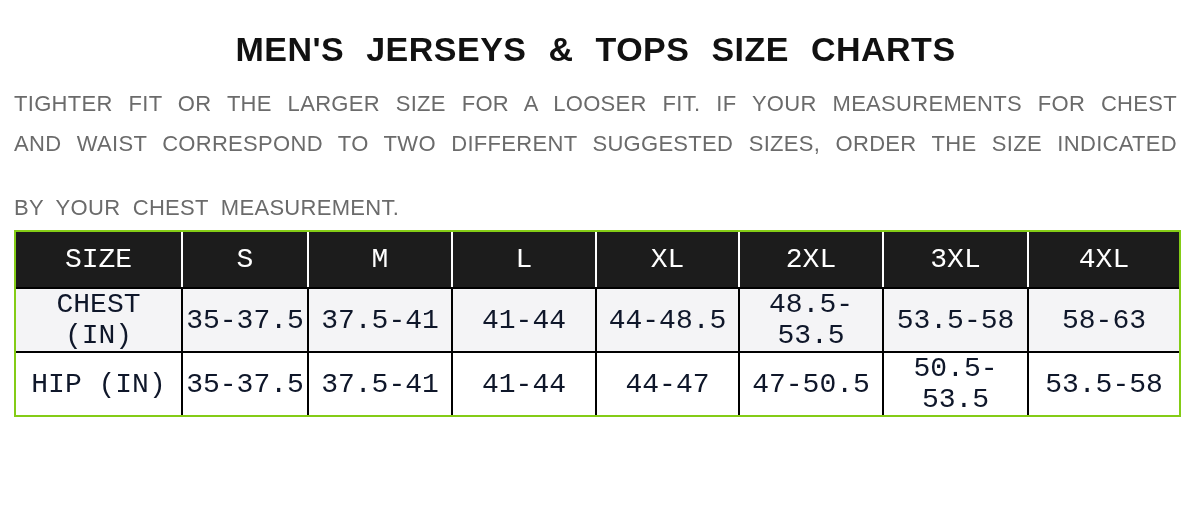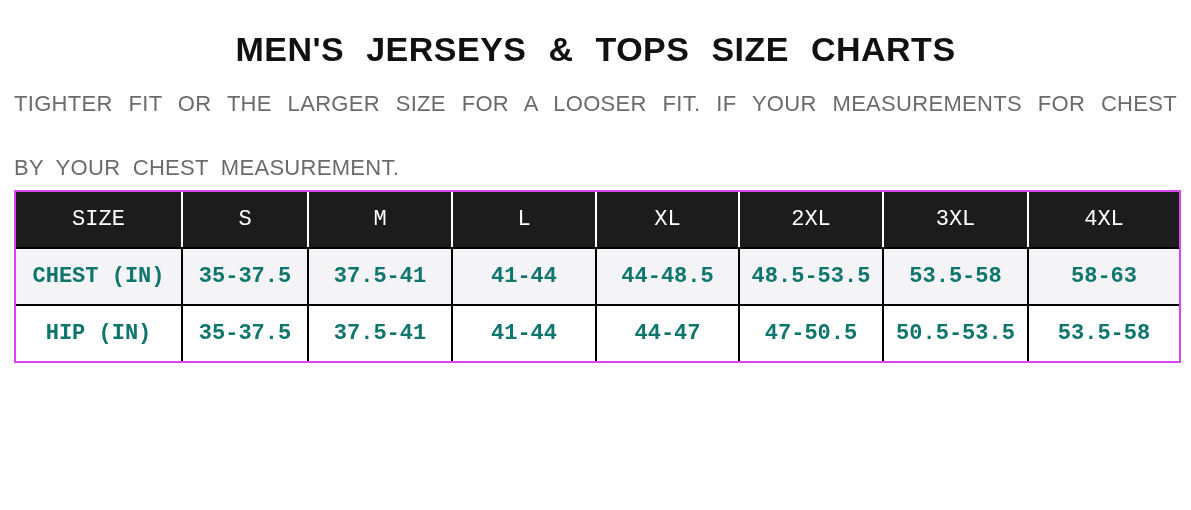--- a/index.html
+++ b/index.html
@@ -38,43 +38,42 @@
     text-align: left;
     word-spacing: 6px;
     margin-top: 24px;
   }
   table.size-chart {
     margin: 2px 14px 0 14px;
     width: 1163px;
     table-layout: fixed;
     border-collapse: separate;
     border-spacing: 0;
-    border: 2px solid #d946ef;
+    border: 2px solid #84cc16;
     font-family: "Liberation Mono", "DejaVu Sans Mono", monospace;
-    font-size: 22px;
+    font-size: 28px;
   }
   table.size-chart th,
   table.size-chart td {
     height: 55px;
     text-align: center;
     vertical-align: middle;
     padding: 0 2px;
     overflow: hidden;
   }
   table.size-chart th {
     background: #1c1c1c;
     color: #ffffff;
     font-weight: normal;
     border-right: 2px solid #ffffff;
   }
   table.size-chart td {
-    color: #0f766e;
+    color: #0f172a;
     border-right: 2px solid #000000;
     border-top: 2px solid #000000;
-    font-weight: bold;
   }
   table.size-chart th:last-child,
   table.size-chart td:last-child { border-right: 0; }
   table.size-chart tbody tr:nth-child(odd) td { background: #f4f4f6; }
   table.size-chart tbody tr:nth-child(even) td { background: #ffffff; }
   col.c-size { width: 167px; }
   col.c-s    { width: 126px; }
   col.c-m    { width: 144px; }
   col.c-l    { width: 144px; }
   col.c-xl   { width: 143px; }
@@ -84,20 +83,21 @@
 </style>
 </head>
 <body>
 
 <div class="page">
 
   <h1 class="page-title">MEN'S JERSEYS &amp; TOPS SIZE CHARTS</h1>
 
   <div class="intro">
     <div class="intro-line justified">TIGHTER FIT OR THE LARGER SIZE FOR A LOOSER FIT. IF YOUR MEASUREMENTS FOR CHEST</div>
+    <div class="intro-line justified">AND WAIST CORRESPOND TO TWO DIFFERENT SUGGESTED SIZES, ORDER THE SIZE INDICATED</div>
     <div class="intro-line last-line">BY YOUR CHEST MEASUREMENT.</div>
   </div>
 
   <table class="size-chart">
     <colgroup>
       <col class="c-size">
         <col class="c-s">
         <col class="c-m">
         <col class="c-l">
       <col class="c-xl">

